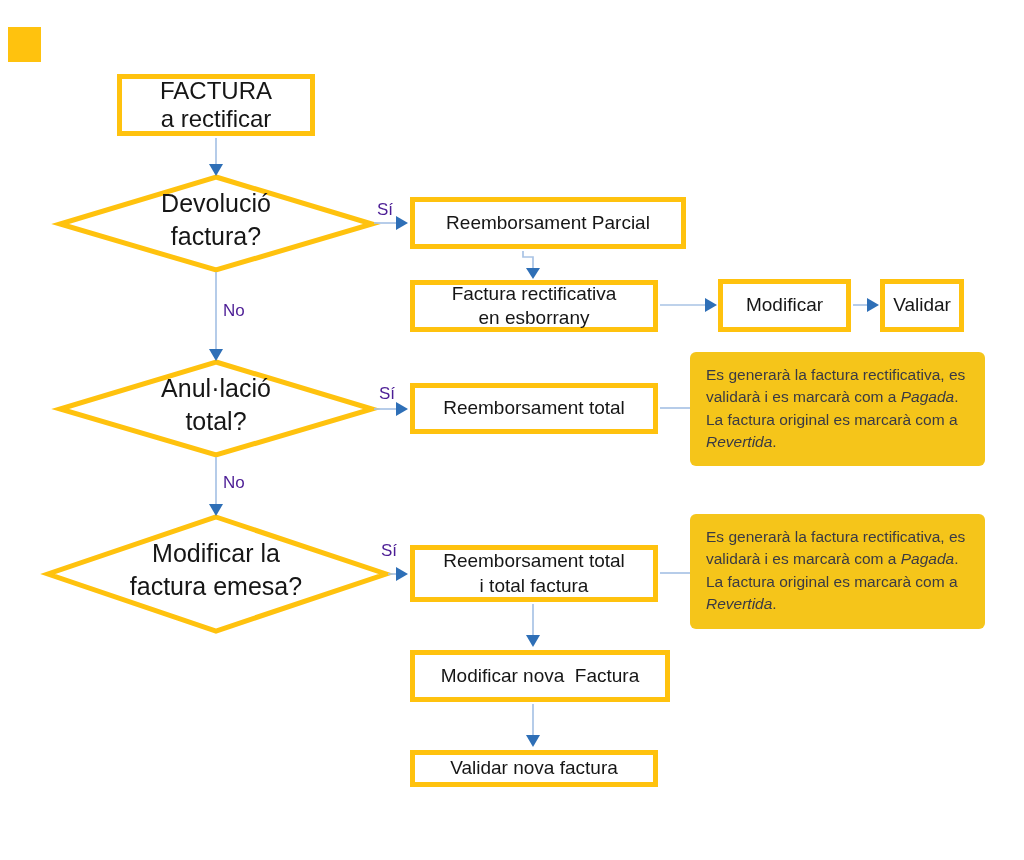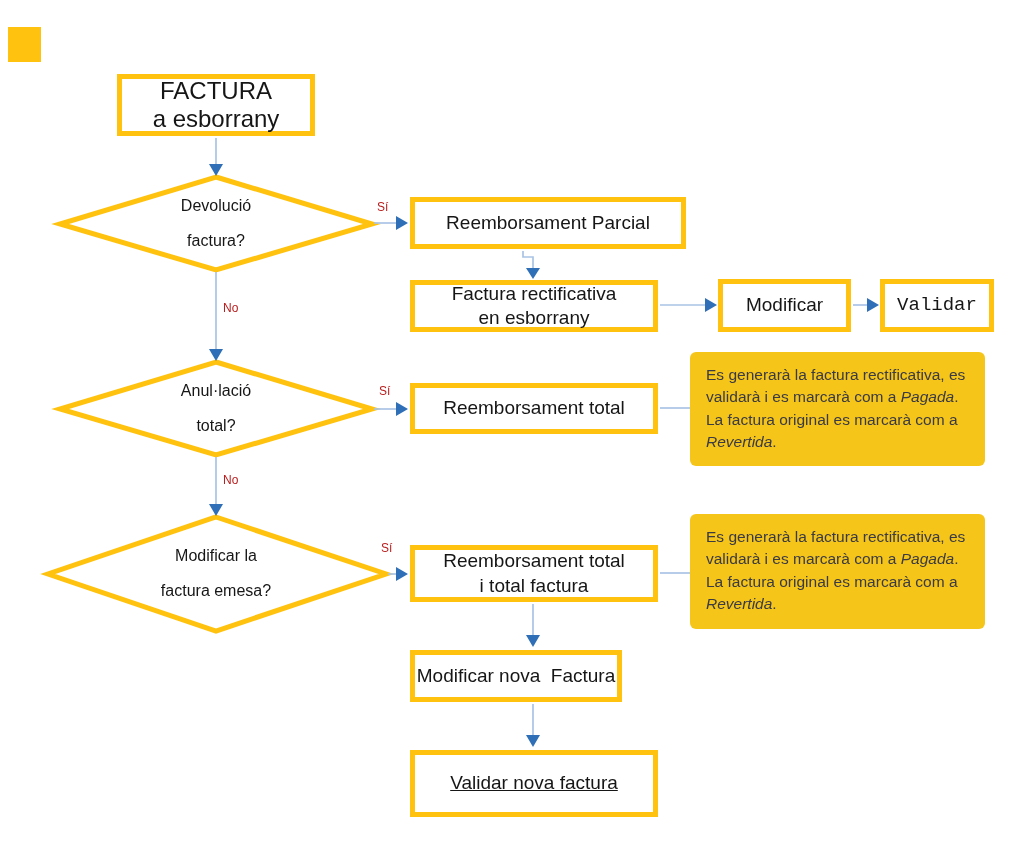--- a/index.html
+++ b/index.html
@@ -10,23 +10,23 @@
   svg.layer{position:absolute;left:0;top:0;width:1024px;height:860px;}
   .box{
     position:absolute;box-sizing:border-box;background:#ffffff;
     border:5px solid #FFC20E;display:flex;flex-direction:column;
     align-items:center;justify-content:center;text-align:center;
     font-size:19px;line-height:1.28;color:#161616;
   }
   .start-box{font-size:24px;line-height:1.18;}
   .diamond-text{
     position:absolute;display:flex;flex-direction:column;align-items:center;
-    justify-content:space-between;text-align:center;font-size:16px;line-height:1.3;color:#161616;
+    justify-content:flex-end;text-align:center;font-size:25px;line-height:1.3;color:#161616;
   }
-  .edge-label{position:absolute;font-size:12px;color:#b91c1c;}
+  .edge-label{position:absolute;font-size:17px;color:#4c1d95;}
   .note{
     position:absolute;box-sizing:border-box;background:#F5C51A;border-radius:6px;
     padding:12px 14px 12px 16px;font-size:15.5px;line-height:1.45;color:#3a3a44;
   }
   .note i{font-style:italic;text-align:center;}
   .ws-pre{white-space:pre;}
   .corner-square{position:absolute;left:8px;top:3px;width:33px;height:35px;background:#FFC20E;}
 </style>
 </head>
 <body>
@@ -67,21 +67,21 @@
       <polygon points="396,378 396,392 408,385"></polygon>
       <polygon points="209,480 223,480 216,492"></polygon>
       <polygon points="396,543 396,557 408,550"></polygon>
       <polygon points="526,611 540,611 533,623"></polygon>
       <polygon points="526,711 540,711 533,723"></polygon>
     </g>
   </svg>
 
   <div class="box start-box" style="left:117px;top:50px;width:198px;height:62px;">
     <div>FACTURA</div>
-    <div>a esborrany</div>
+    <div>a rectificar</div>
   </div>
 
   <div class="diamond-text" style="left:116px;top:172px;width:200px;height:56px;">
     <div>Devolució</div>
     <div>factura?</div>
   </div>
   <div class="diamond-text" style="left:116px;top:522px;width:200px;height:56px;">
     <div>Modificar la</div>
     <div>factura emesa?</div>
   </div>
@@ -96,38 +96,38 @@
 
   <div class="box" style="left:410px;top:256px;width:248px;height:52px;">
     <div>Factura rectificativa</div>
     <div>en esborrany</div>
   </div>
 
   <div class="box" style="left:718px;top:255px;width:133px;height:53px;">
     <div>Modificar</div>
   </div>
 
-  <div class="box" style="left:880px;top:255px;width:114px;height:53px;font-family:Liberation Mono, monospace;">
+  <div class="box" style="left:880px;top:255px;width:84px;height:53px;">
     <div>Validar</div>
   </div>
 
   <div class="box" style="left:410px;top:359px;width:248px;height:51px;">
     <div>Reemborsament total</div>
   </div>
 
   <div class="box" style="left:410px;top:521px;width:248px;height:57px;">
     <div>Reemborsament total</div>
     <div>i total factura</div>
   </div>
 
-  <div class="box" style="left:410px;top:626px;width:212px;height:52px;">
+  <div class="box" style="left:410px;top:626px;width:260px;height:52px;">
     <div class="ws-pre">Modificar nova  Factura</div>
   </div>
 
-  <div class="box" style="left:410px;top:726px;width:248px;height:67px;text-decoration:underline;">
+  <div class="box" style="left:410px;top:726px;width:248px;height:37px;">
     <div>Validar nova factura</div>
   </div>
 
   <div class="edge-label" style="left:377px;top:176px;">Sí</div>
   <div class="edge-label" style="left:223px;top:277px;">No</div>
   <div class="edge-label" style="left:379px;top:360px;">Sí</div>
   <div class="edge-label" style="left:223px;top:449px;">No</div>
   <div class="edge-label" style="left:381px;top:517px;">Sí</div>
 
   <div class="note" style="left:690px;top:328px;width:295px;height:114px;">

